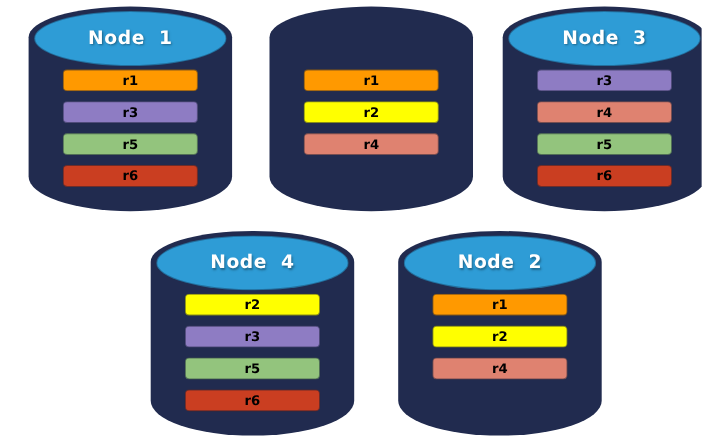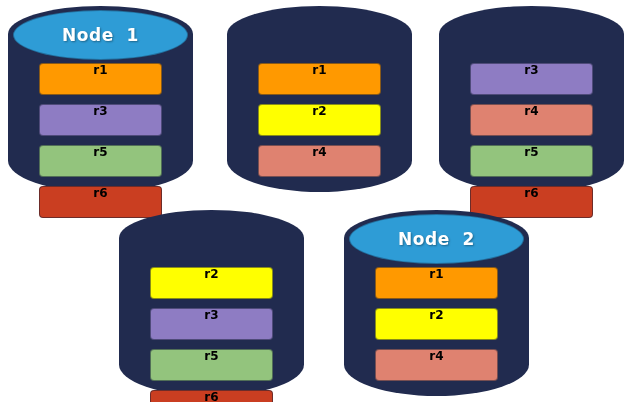--- a/index.html
+++ b/index.html
@@ -12,20 +12,21 @@
     position: relative;
     width: 638px;
     height: 402px;
     background: var(--background, #FFFFFF);
     overflow: hidden;
   }
   .cylinder {
     position: absolute;
     width: 185px;
     height: 186px;
+    margin-left: 18px;
   }
   .cyl-body {
     position: absolute;
     left: 0; top: 0; right: 0; bottom: 0;
     background: var(--cylinder-body, #212B4F);
     border-radius: 50% 50% 50% 50% / 15% 15% 17% 17%;
   }
   .cyl-top {
     position: absolute;
     left: 5px; right: 5px; top: 4px;
@@ -49,25 +50,26 @@
   .rows {
     position: absolute;
     left: 0; right: 0; top: 57px;
     display: flex;
     flex-direction: column;
     align-items: center;
     gap: 9px;
   }
   .row-bar {
     width: 123px;
-    height: 32px;
+    height: 20px;
     box-sizing: border-box;
     border: 1px solid rgba(15, 25, 50, 0.5);
     border-radius: 4px;
     display: flex;
+    align-items: center;
     justify-content: center;
   }
   .row-label {
     color: var(--row-text, #000000);
     font-size: 12px;
     font-weight: bold;
     line-height: 1;
   }
   
   .node-1 { left: 8px;   top: 6px; }
@@ -112,38 +114,44 @@
         <span class="row-label">r2</span>
       </div>
       <div class="row-bar" style="background: rgb(223, 130, 112);">
         <span class="row-label">r4</span>
       </div>
     </div>
   </div>
 
   <div class="cylinder node-3">
     <div class="cyl-body"></div>
+    <div class="cyl-top">
+      <span class="node-title">Node  3</span>
+    </div>
     <div class="rows">
       <div class="row-bar" style="background: rgb(142, 124, 195);">
         <span class="row-label">r3</span>
       </div>
       <div class="row-bar" style="background: rgb(223, 130, 112);">
         <span class="row-label">r4</span>
       </div>
       <div class="row-bar" style="background: rgb(147, 196, 125);">
         <span class="row-label">r5</span>
       </div>
       <div class="row-bar" style="background: rgb(202, 62, 33);">
         <span class="row-label">r6</span>
       </div>
     </div>
   </div>
 
   <div class="cylinder node-4">
     <div class="cyl-body"></div>
+    <div class="cyl-top">
+      <span class="node-title">Node  4</span>
+    </div>
     <div class="rows">
       <div class="row-bar" style="background: rgb(255, 255, 0);">
         <span class="row-label">r2</span>
       </div>
       <div class="row-bar" style="background: rgb(142, 124, 195);">
         <span class="row-label">r3</span>
       </div>
       <div class="row-bar" style="background: rgb(147, 196, 125);">
         <span class="row-label">r5</span>
       </div>

